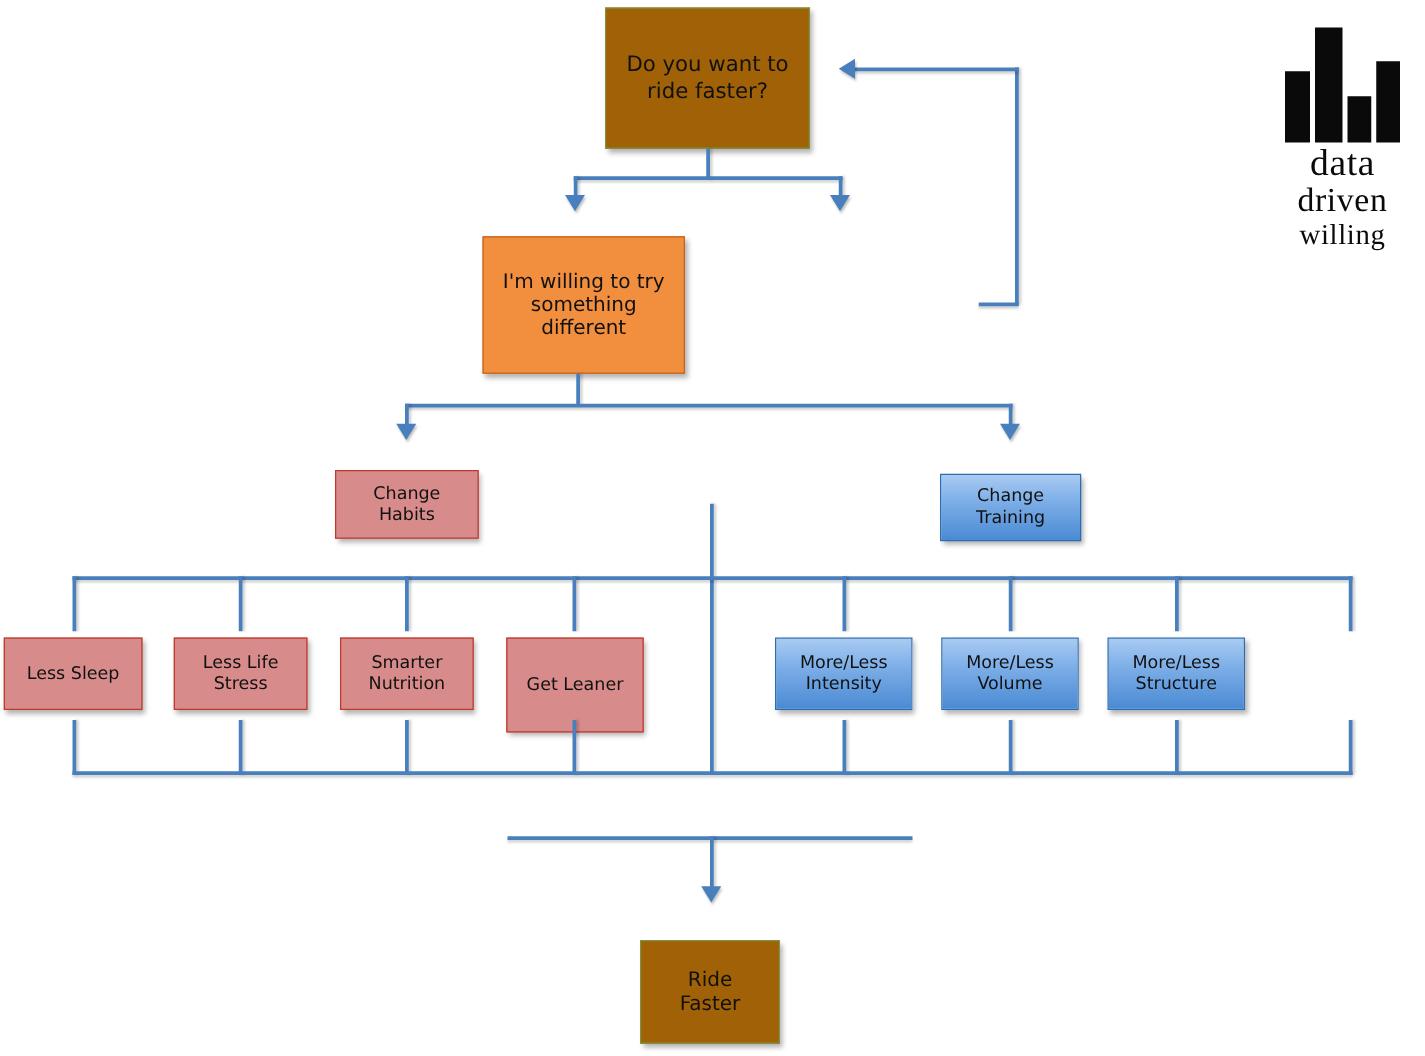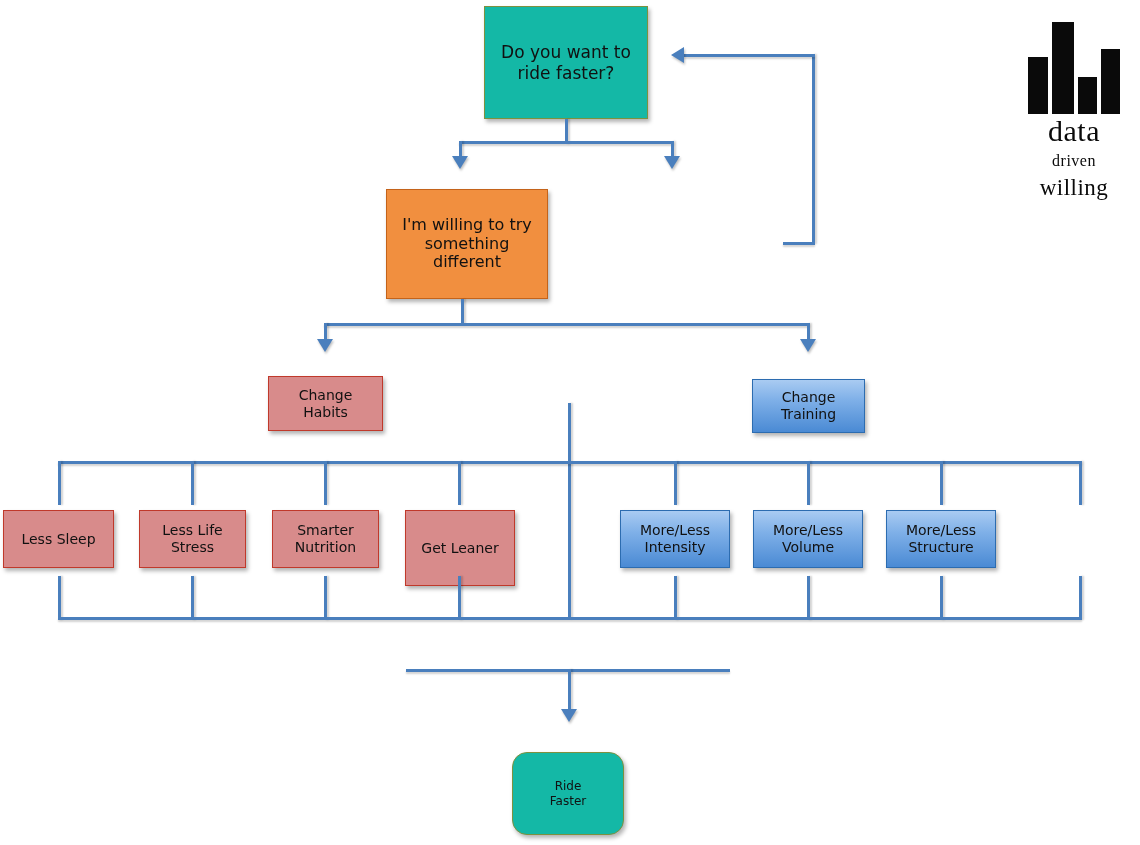--- a/index.html
+++ b/index.html
@@ -24,21 +24,21 @@
     align-items: center;
     justify-content: center;
     text-align: center;
     color: #111111;
     line-height: 1.18;
     white-space: pre-line;
     padding: 2px 4px;
     box-shadow: 2px 3px 4px rgba(0,0,0,0.30);
   }
   .node.green {
-    background: #14b8a6;
+    background: #a16207;
     border: 1px solid #7d913f;
   }
   .node.orange {
     background: #f18f3f;
     border: 1px solid #c4631a;
   }
   .node.red {
     background: #d88b8b;
     border: 1px solid #c0392b;
   }
@@ -96,21 +96,21 @@
   }
   #logo .wordmark {
     margin-top: 2px;
     text-align: center;
     color: #0a0a0a;
     font-family: Liberation Serif, serif;
     font-weight: 300;
     letter-spacing: 0.5px;
   }
   #logo .w1 { font-size: 30px; line-height: 30px; }
-  #logo .w2 { font-size: 16px; line-height: 25px; }
+  #logo .w2 { font-size: 27px; line-height: 25px; }
   #logo .w3 { font-size: 23px; line-height: 25px; }
 </style>
 </head>
 <body>
 
 <div id="canvas">
 
   <div id="logo">
     <div class="bars">
       <div class="bar" style="left:4px;width:20px;height:57px;"></div>
@@ -194,16 +194,16 @@
   <div class="vline" style="left:807px; top:576px; height:44px;"></div>
   <div class="vline" style="left:940px; top:576px; height:44px;"></div>
   <div class="vline" style="left:1079px;top:576px; height:44px;"></div>
 
   <div class="hline" style="left:58px; top:617px; width:1024px;"></div>
 
   <div class="hline" style="left:406px; top:669px; width:324px;"></div>
   <div class="vline" style="left:568px; top:669px; height:43px;"></div>
   <div class="arrow-down" style="left:561px; top:709px;"></div>
 
-  <div class="node green" style="left:512px; top:752px; width:112px; height:83px; font-size:12px;border-radius:15px;">Ride
+  <div class="node green" style="left:512px; top:752px; width:112px; height:83px; font-size:16px;">Ride
 Faster</div>
 
 </div>
 
 </body></html>

